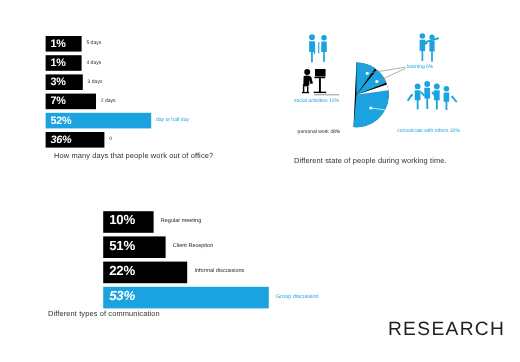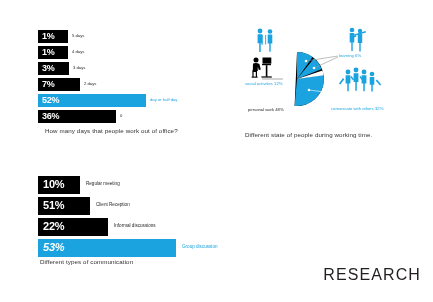--- a/index.html
+++ b/index.html
@@ -76,21 +76,21 @@
     white-space: nowrap;
   }
   .pie-label.accent { color: #1ba3e0; }
   .pie-label.dark { color: #231f20; }
 
   
   #chart-comm { left: 38px; top: 176px; width: 200px; }
   #caption-comm { left: 40px; top: 258px; }
 
   .bar-row.tall { height: 17px; margin-bottom: 4px; }
-  .bar-row.tall .bar { height: 18px; padding-left: 5px; }
+  .bar-row.tall .bar { height: 18px; padding-left: 5px; margin-left: 48px; }
   .bar-row.tall .bar-value { font-size: 11px; }
   .bar-row.tall .bar-label { font-size: 4.6px; margin-left: 6px; }
 
   
   #research-wordmark {
     right: 12px;
     bottom: 18px;
     font-size: 16px;
     letter-spacing: 1.1px;
     color: #231f20;
@@ -119,27 +119,27 @@
         </div>
         <span class="bar-label">3 days</span>
       </div>
       <div class="bar-row">
         <div class="bar dark" style="width: 42px;">
           <span class="bar-value">7%</span>
         </div>
         <span class="bar-label">2 days</span>
       </div>
       <div class="bar-row">
-        <div class="bar accent" style="width: 108px; text-align: right;">
+        <div class="bar accent" style="width: 88px; text-align: right;">
           <span class="bar-value">52%</span>
         </div>
         <span class="bar-label accent">day or half day</span>
       </div>
       <div class="bar-row">
-        <div class="bar dark" style="width: 78px;">
+        <div class="bar dark" style="width: 49px; font-style: italic;">
           <span class="bar-value">36%</span>
         </div>
         <span class="bar-label">0</span>
       </div>
     </div>
 </div>
 <div class="panel caption" id="caption-days">How many days that people work out of office?</div>
 
 <div class="panel" id="chart-state">
 

